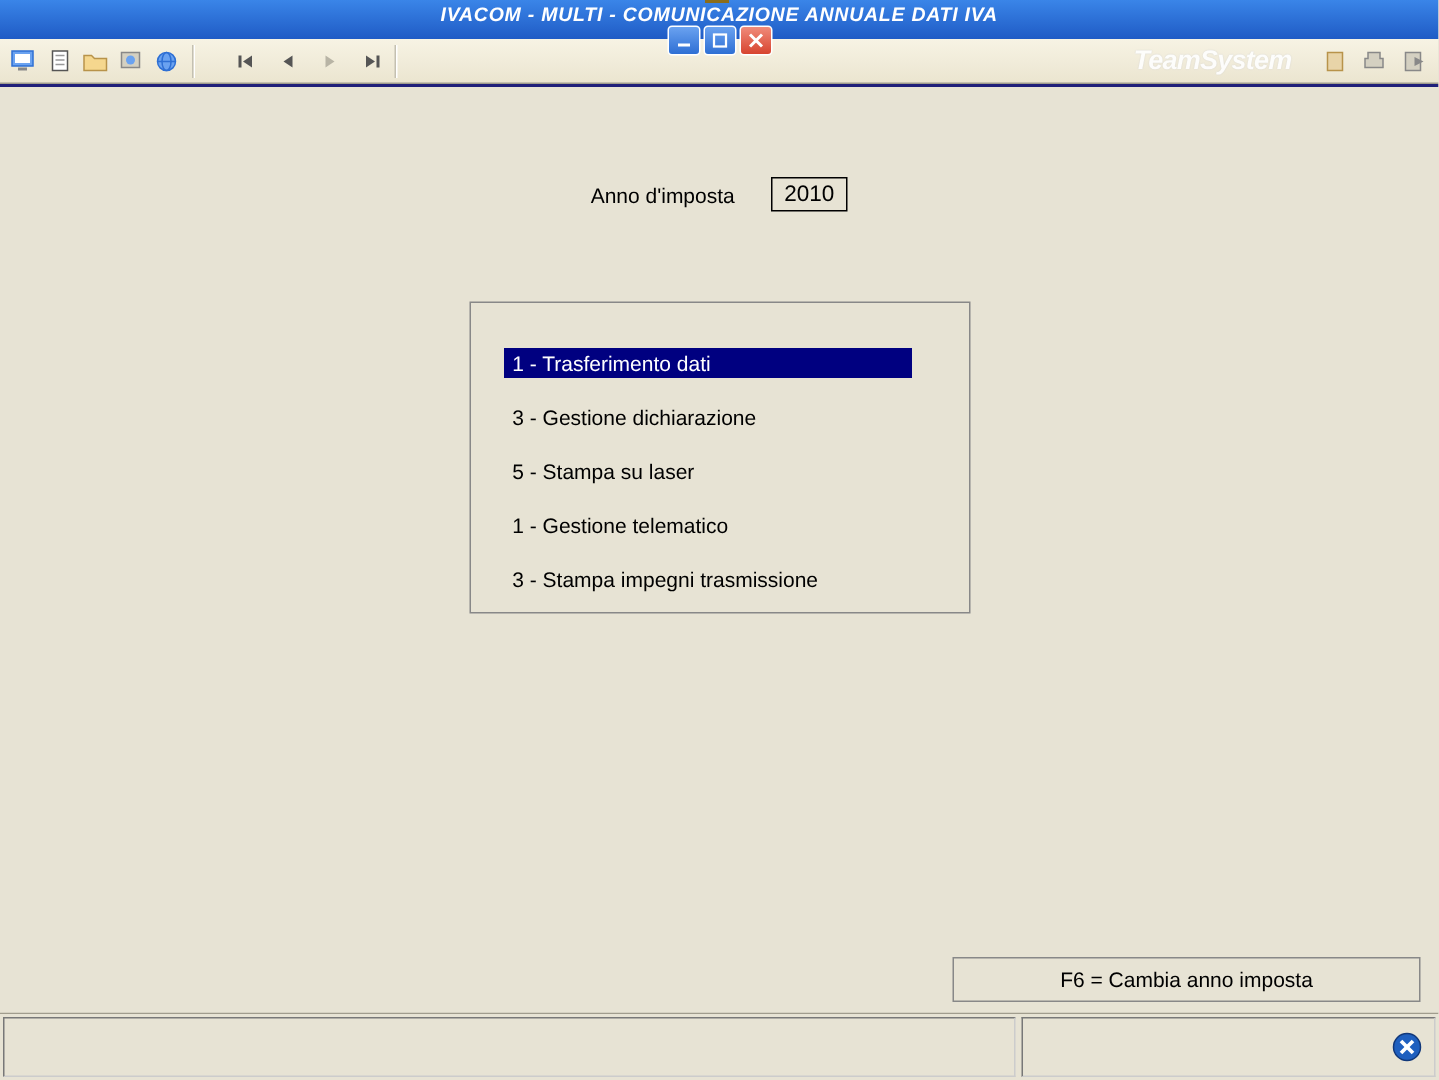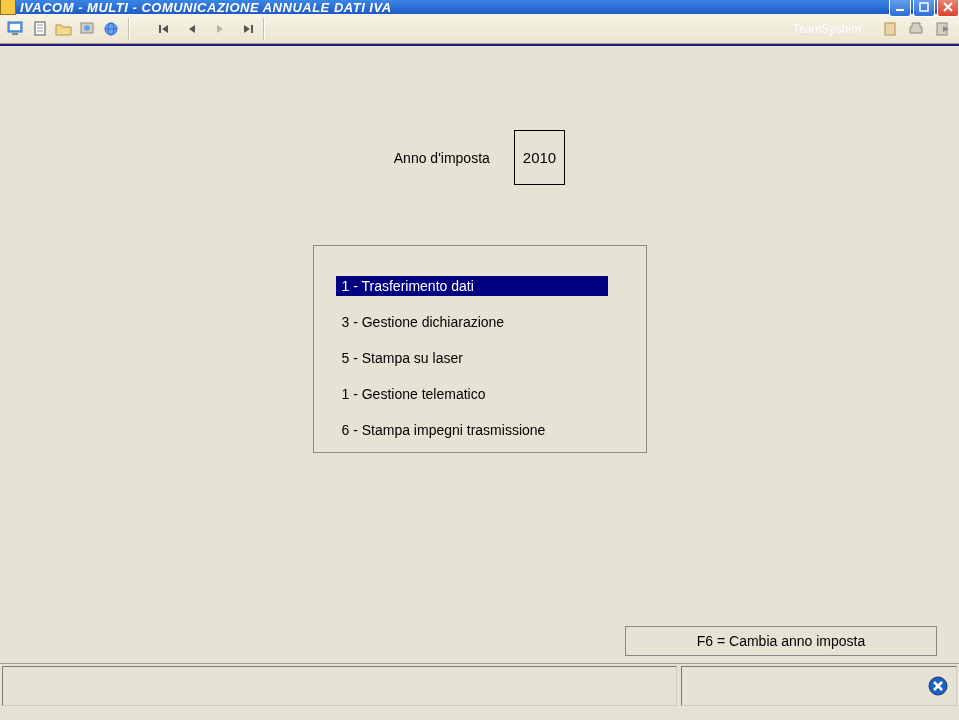--- a/index.html
+++ b/index.html
@@ -1,24 +1,25 @@
 <!DOCTYPE html>
 <html><head>
 <meta charset="utf-8">
 <style>
 * { box-sizing: border-box; margin: 0; padding: 0; }
 body { font-family: Tahoma, Arial, sans-serif; font-size: 12px; background: #e7e3d4; width: 959px; height: 720px; overflow: hidden; }
 
 .titlebar {
   background: linear-gradient(to bottom, #3a85e8, #1f5bc5);
-  height: 14px;
+  height: 26px;
   display: flex;
   align-items: center;
-  padding: 0 0;
+  padding: 0 16px;
   color: #fff;
+  flex-direction: column;
 }
 .titlebar-icon { width: 16px; height: 16px; margin-right: 4px; background: #f5c842; border: 1px solid #8a6d1b; display: inline-block; }
 .titlebar-text { font-family: Arial, sans-serif; font-size: 13px; font-weight: bold; flex: 1; font-style: italic; letter-spacing: 0.5px; }
 .win-controls { display: flex; gap: 2px; }
 .win-btn { width: 22px; height: 20px; border: 1px solid #fff; border-radius: 3px; background: linear-gradient(to bottom, #6aa2f0, #2e6fd4); display: flex; align-items: center; justify-content: center; cursor: pointer; }
 .win-btn.close { background: linear-gradient(to bottom, #f08b7a, #d7442f); }
 .win-btn svg { width: 12px; height: 12px; }
 
 .toolbar {
   background: linear-gradient(to bottom, #f7f3e4, #ebe5d0);
@@ -26,35 +27,35 @@
   border-bottom: 1px solid #a09c8d;
   display: flex;
   align-items: center;
   padding: 0 6px;
 }
 .tb-group { display: flex; align-items: center; gap: 4px; }
 .tb-sep { width: 1px; height: 22px; background: #c4c0b1; margin: 0 6px; box-shadow: 1px 0 0 #fff; }
 .tb-icon { width: 20px; height: 20px; display: flex; align-items: center; justify-content: center; cursor: pointer; }
 .nav-btn { width: 18px; height: 18px; display: flex; align-items: center; justify-content: center; cursor: pointer; }
 .nav-btn svg { width: 12px; height: 12px; }
-.brand-logo { margin-left: auto; color: #fff; font-weight: bold; font-size: 12px; text-shadow: 0 0 1px #ccc; opacity: 0.9; letter-spacing: -0.5px; text-align: right; }
+.brand-logo { margin-left: auto; color: #fff; font-style: italic; font-weight: bold; font-size: 18px; text-shadow: 0 0 1px #ccc; opacity: 0.9; letter-spacing: -0.5px; text-align: right; }
 .right-icons { display: flex; gap: 6px; margin-left: 20px; }
 
 .content-strip { height: 2px; background: #1f1f7a; }
 
 .main {
   background: #e7e3d4;
   height: 617px;
   position: relative;
   padding-top: 60px;
 }
 
-.year-row { display: flex; justify-content: center; align-items: center; gap: 24px; margin-bottom: 60px; margin-top: 24px; }
+.year-row { display: flex; justify-content: center; align-items: center; gap: 24px; margin-bottom: 60px; }
 .year-label { font-size: 14px; }
-.year-field { border: 1px solid #000; padding: 18px 8px; font-size: 15px; font-family: Arial, sans-serif; background: #e7e3d4; min-width: 40px; text-align: center; }
+.year-field { border: 1px solid #000; padding: 2px 8px; font-size: 15px; font-family: Arial, sans-serif; background: #e7e3d4; min-width: 40px; text-align: center; }
 
 .menu-box {
   width: 334px;
   height: 208px;
   border: 1px solid #888;
   margin: 0 auto;
   padding: 30px 22px 20px 22px;
   background: #e7e3d4;
 }
 .menu-item {
@@ -64,21 +65,21 @@
   cursor: pointer;
   width: 272px;
 }
 .menu-item.selected {
   background: #000080;
   color: #fff;
 }
 
 .hint-box {
   position: absolute;
-  right: 22px;
+  right: 12px;
   bottom: 7px;
   width: 312px;
   height: 30px;
   border: 1px solid #888;
   background: #e7e3d4;
   display: flex;
   align-items: center;
   justify-content: center;
   font-size: 14px;
 }
@@ -207,21 +208,21 @@
   <div class="year-row">
     <span class="year-label">Anno d'imposta</span>
     <span class="year-field">2010</span>
   </div>
 
   <div class="menu-box">
     <div class="menu-item selected">1 - Trasferimento dati</div>
     <div class="menu-item">3 - Gestione dichiarazione</div>
     <div class="menu-item">5 - Stampa su laser</div>
     <div class="menu-item">1 - Gestione telematico</div>
-    <div class="menu-item">6 - Stampa impegni trasmissione</div>
+    <div class="menu-item">3 - Stampa impegni trasmissione</div>
   </div>
 
   <div class="hint-box">
     <span>F6 = Cambia anno imposta</span>
   </div>
 </div>
 
 <div class="statusbar">
   <div class="status-left"></div>
   <div class="status-right">

